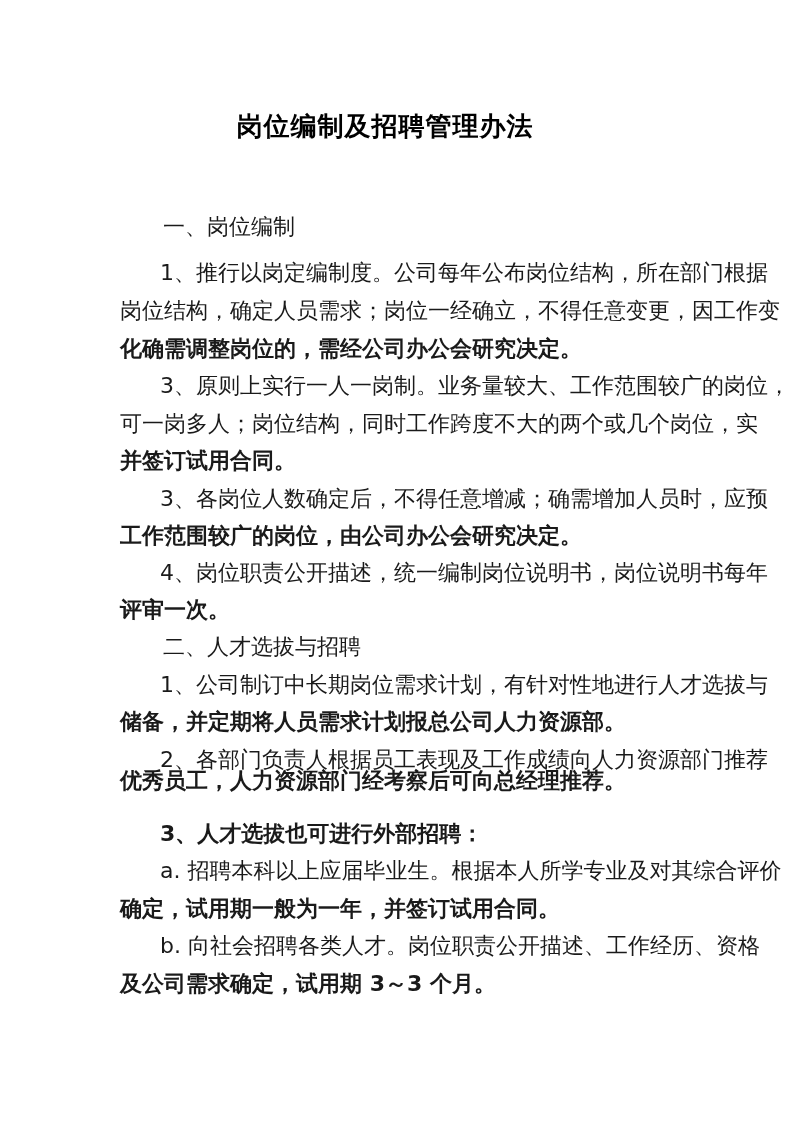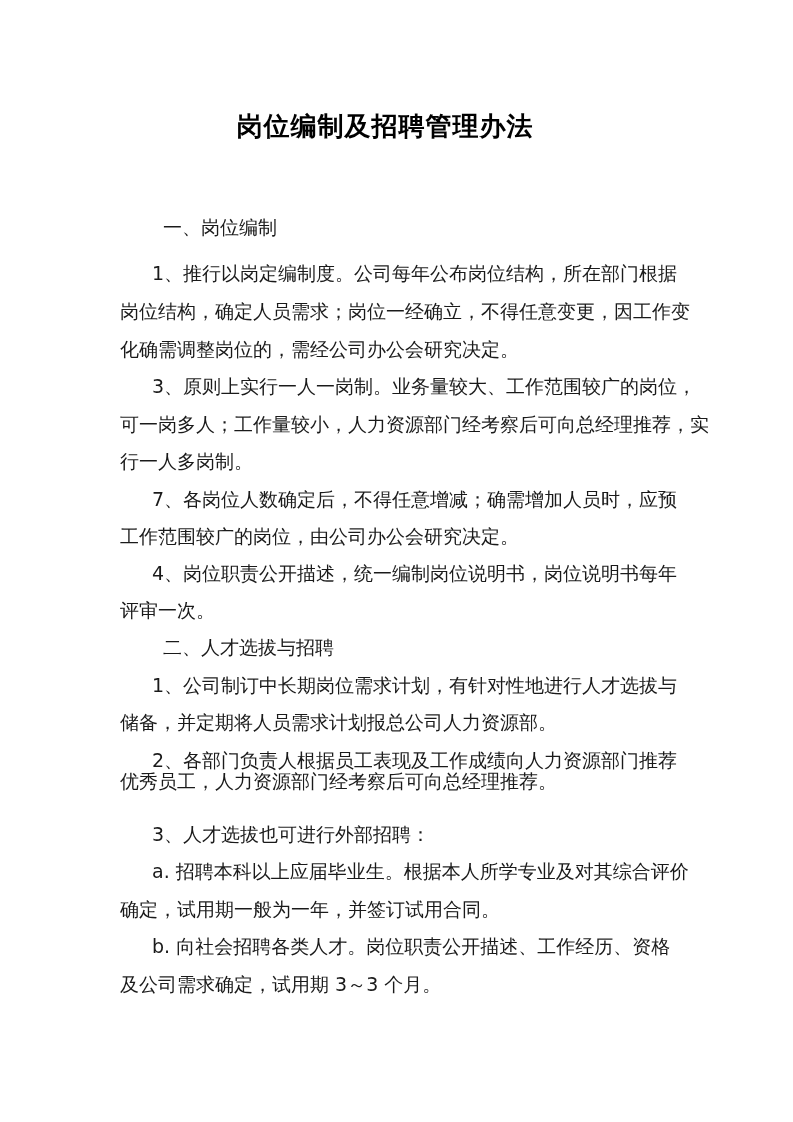--- a/index.html
+++ b/index.html
@@ -1,42 +1,42 @@
 <!DOCTYPE html>
 <html><head>
 <meta charset="utf-8">
 <style>
   html, body { margin: 0; padding: 0; background: #ffffff; }
   body { width: 793px; height: 1122px; position: relative; overflow: hidden;
          font-family: "DejaVu Sans", "Liberation Sans", sans-serif; color: #1a1a1a; }
   .title { position: absolute; top: 108px; left: 0; width: 770px; text-align: center;
            font-size: 26px; font-weight: bold; letter-spacing: 1px; color: #000; line-height: 36px; }
-  .line { position: absolute; left: 120px; width: 556px; font-size: 19px; line-height: 26px;
+  .line { position: absolute; left: 120px; width: 556px; font-size: 22px; line-height: 26px;
           white-space: nowrap; text-align: justify; text-align-last: justify; }
-  .line.indent { left: 152px; width: 516px; }
-  .line.last { text-align-last: left; }
+  .line.indent { left: 160px; width: 516px; }
+  .line.last { text-align-last: left; font-weight: bold; }
   .line.h { left: 163px; text-align-last: left; }
 </style>
 </head>
 <body>
 
 <div>
   <div class="title">岗位编制及招聘管理办法</div>
 
   <div class="line h" style="top:214px">一、岗位编制</div>
 
   <div class="line indent" style="top:260px">1、推行以岗定编制度。公司每年公布岗位结构，所在部门根据</div>
   <div class="line" style="top:298px">岗位结构，确定人员需求；岗位一经确立，不得任意变更，因工作变</div>
   <div class="line last" style="top:336px">化确需调整岗位的，需经公司办公会研究决定。</div>
 
   <div class="line indent" style="top:373px">3、原则上实行一人一岗制。业务量较大、工作范围较广的岗位，</div>
-  <div class="line" style="top:411px">可一岗多人；工作量较小，人力资源部门经考察后可向总经理推荐，实</div>
-  <div class="line last" style="top:448px">行一人多岗制。</div>
+  <div class="line" style="top:411px">可一岗多人；岗位结构，同时工作跨度不大的两个或几个岗位，实</div>
+  <div class="line last" style="top:448px">并签订试用合同。</div>
 
-  <div class="line indent" style="top:486px">7、各岗位人数确定后，不得任意增减；确需增加人员时，应预</div>
+  <div class="line indent" style="top:486px">3、各岗位人数确定后，不得任意增减；确需增加人员时，应预</div>
   <div class="line last" style="top:523px">工作范围较广的岗位，由公司办公会研究决定。</div>
 
   <div class="line indent" style="top:560px">4、岗位职责公开描述，统一编制岗位说明书，岗位说明书每年</div>
   <div class="line last" style="top:597px">评审一次。</div>
 
   <div class="line h" style="top:634px">二、人才选拔与招聘</div>
 
   <div class="line indent" style="top:672px">1、公司制订中长期岗位需求计划，有针对性地进行人才选拔与</div>
   <div class="line last" style="top:709px">储备，并定期将人员需求计划报总公司人力资源部。</div>
 

